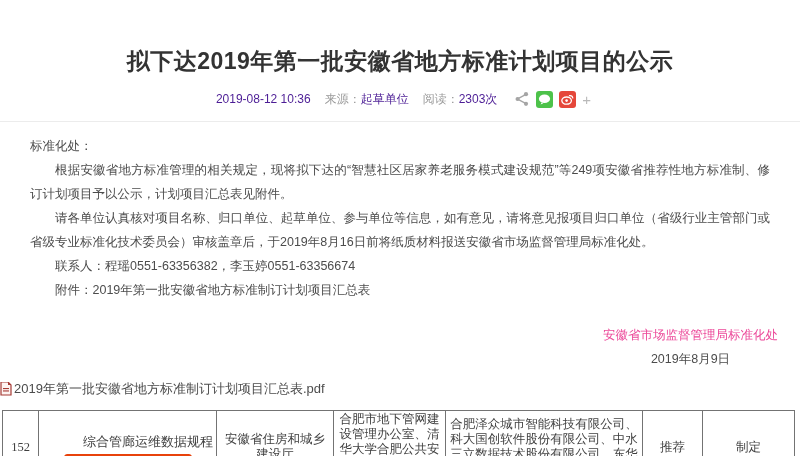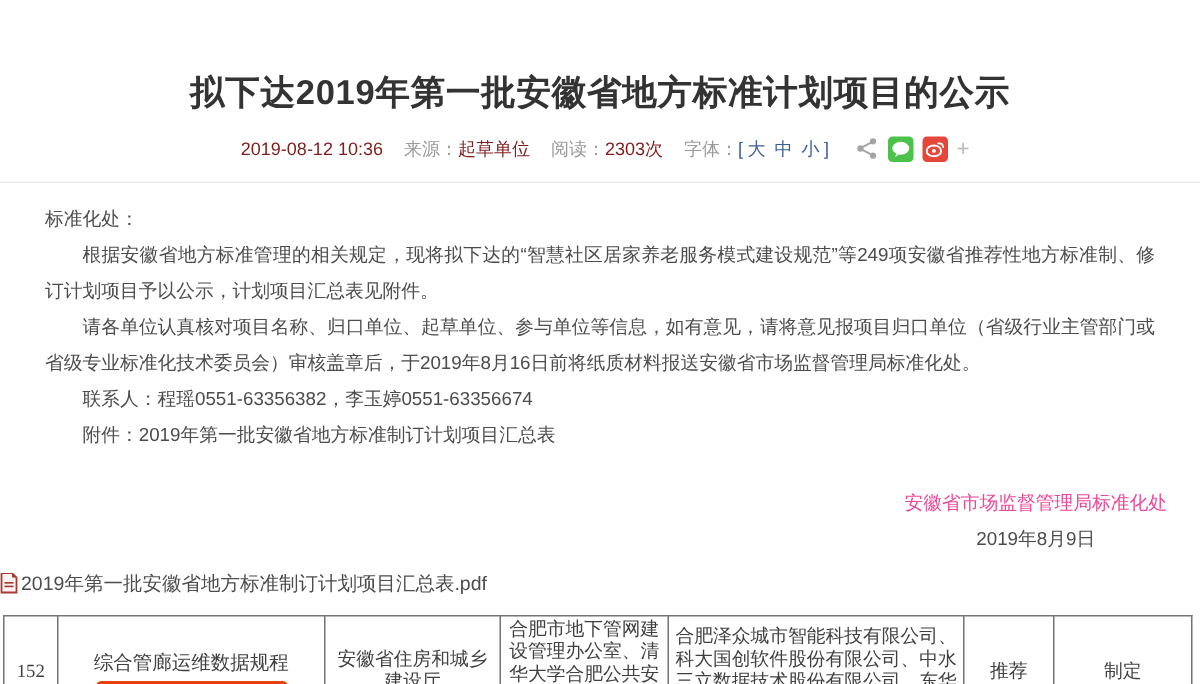--- a/index.html
+++ b/index.html
@@ -14,21 +14,21 @@
     font-size:23px; font-weight:bold; color:#333; line-height:30px;
     letter-spacing:0.5px;
   }
   
   .meta {
     margin-top:14px; height:18px;
     display:flex; justify-content:center; align-items:center;
     font-size:12px; color:#9a9a9a; white-space:nowrap;
   }
   .meta .grp { margin:0 7px; display:flex; align-items:center; }
-  .meta .blue { color:#7f1d1d; }
+  .meta .blue { color:#4c1d95; }
   .meta .navy { color:#3c5e97; }
   .meta .fontsize-opt { margin:0 3px; cursor:pointer; }
   .swatches { display:flex; align-items:center; margin-left:2px; }
   .swatch {
     width:11px; height:11px; border:1px solid #c3c3c3; margin-right:3px;
     display:inline-block; cursor:pointer;
   }
   .share-row { display:flex; align-items:center; margin-left:4px; }
   .share-row > * { margin-left:6px; }
   .icon-badge { width:17px; height:17px; border-radius:3px; display:flex; align-items:center; justify-content:center; }
@@ -60,46 +60,38 @@
     border:1px solid #737373; text-align:center; vertical-align:middle;
     padding:1px 3px; line-height:15px; overflow:hidden; height:72px;
   }
   .plan-table .cellwrap { max-height:70px; overflow:hidden; }
   .c1{width:36px;} .c2{width:178px;} .c3{width:117px;} .c4{width:112px;}
   .c5{width:197px;} .c6{width:60px;} .c7{width:92px;}
   .hl-bar {
     width:128px; height:7px; border-radius:4px; background:#e8420b;
     margin:5px auto 0 auto;
   }
-  .proj-name { font-size:13px; }
+  .proj-name { font-size:13px;text-align:right; }
 </style>
 </head>
 <body>
 
 <div class="doc">
 
   <h1 class="title">拟下达2019年第一批安徽省地方标准计划项目的公示</h1>
 
   <div class="meta">
     <span class="grp blue">2019-08-12 10:36</span>
     <span class="grp">
       <span>来源：</span>
         <span class="blue">起草单位</span>
     </span>
     <span class="grp">
       <span>阅读：</span>
         <span class="blue">2303次</span>
-    </span>
-    <span class="grp">
-      <span>字体：</span>
-      <span class="navy">[</span>
-      <span class="navy fontsize-opt">大</span>
-      <span class="navy fontsize-opt">中</span>
-      <span class="navy fontsize-opt">小</span>
-      <span class="navy">]</span>
     </span>
     <span class="share-row">
       <svg width="16" height="16" viewBox="0 0 16 16">
         <circle cx="12" cy="3.2" r="2.1" fill="#a5a5a5"></circle>
         <circle cx="3.6" cy="8" r="2.1" fill="#a5a5a5"></circle>
         <circle cx="12" cy="12.8" r="2.1" fill="#a5a5a5"></circle>
         <line x1="4" y1="7.6" x2="11.6" y2="3.6" stroke="#a5a5a5" stroke-width="1.3"></line>
         <line x1="4" y1="8.4" x2="11.6" y2="12.4" stroke="#a5a5a5" stroke-width="1.3"></line>
       </svg>
       <span class="icon-badge wechat">

